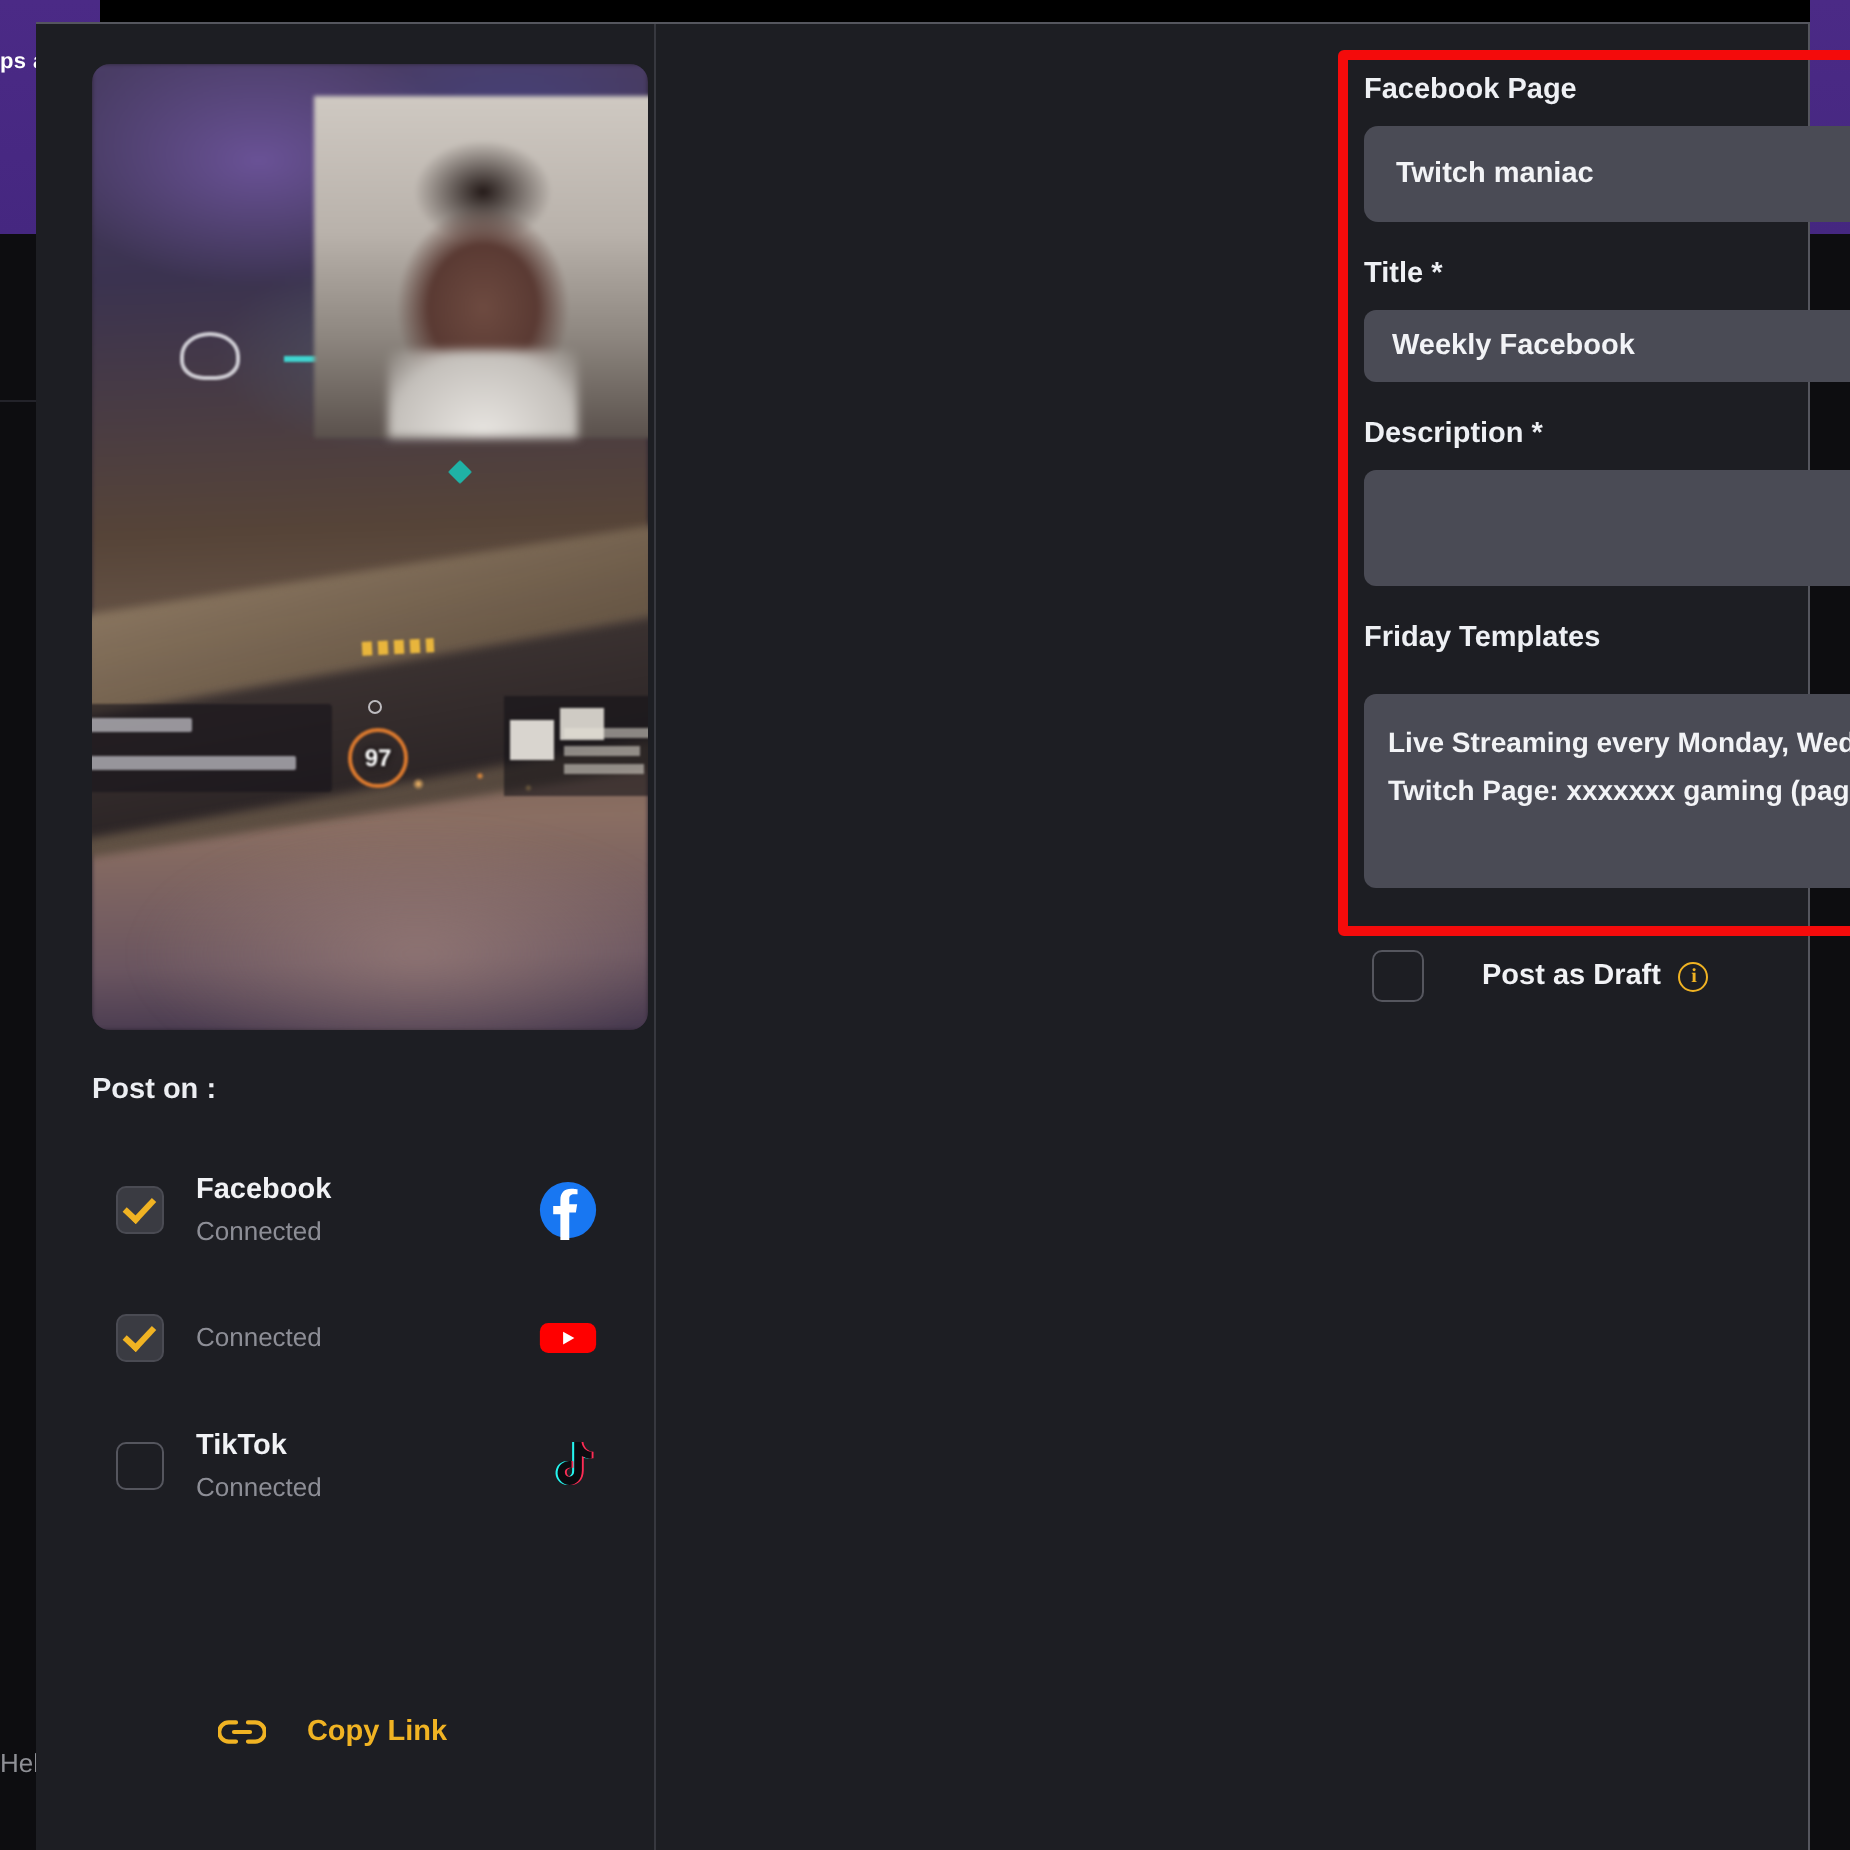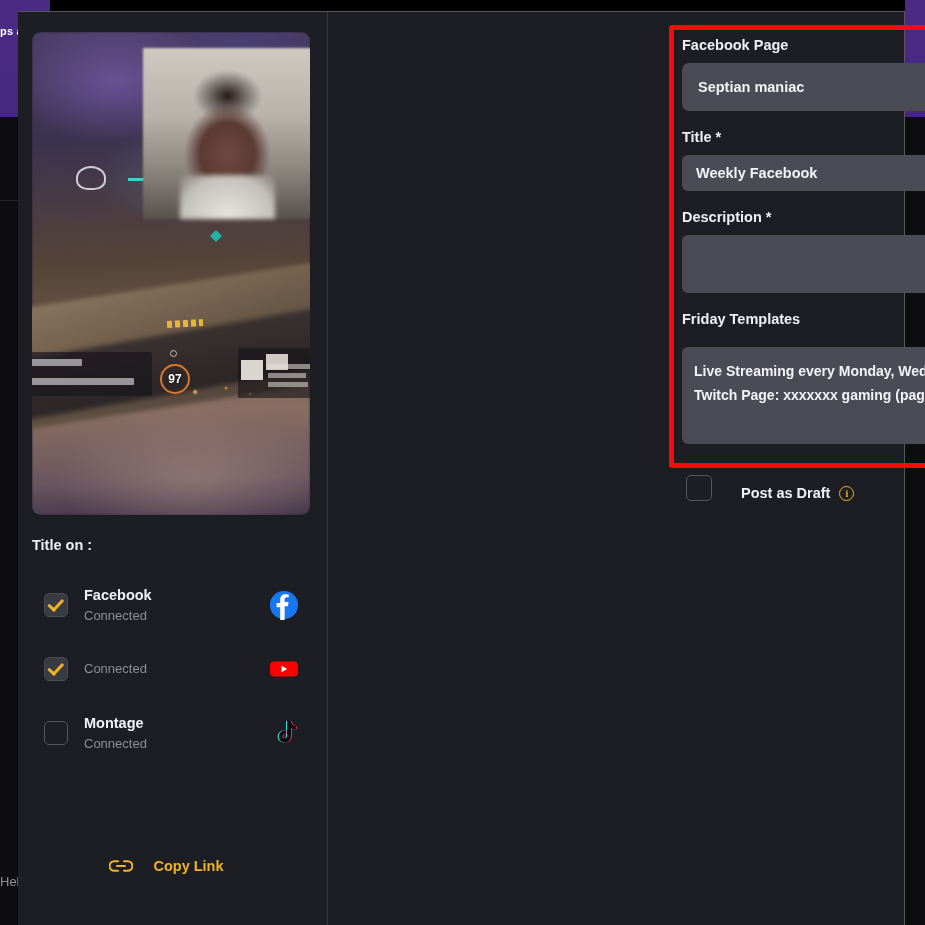--- a/index.html
+++ b/index.html
@@ -50,21 +50,21 @@
     border-top: 1px solid #55565e;
     border-right: 1px solid #55565e;
     display: flex;
   }
 
   
   .left-pane {
     width: 310px; height: 100%;
     border-right: 1px solid #37383f;
     position: relative;
-    padding: 20px 14px 0 14px;
+    padding: 20px 14px 0 28px;
   }
 
   .thumb {
     position: relative;
     width: 278px; height: 483px;
     border-radius: 9px;
     overflow: hidden;
     background: #2a2330;
   }
   .thumb .bg-blur {
@@ -269,21 +269,21 @@
     overflow: hidden;
   }
   .tpl-box .tline {
     font-size: 14px; font-weight: 700; color: #f2f3f6;
     line-height: 1.72;
     white-space: nowrap;
   }
 
   .draft-row {
     position: absolute; left: 358px; top: 463px;
-    display: flex; align-items: flex-end;
+    display: flex; align-items: center;
   }
   .draft-cb {
     width: 26px; height: 26px; border-radius: 5px;
     border: 1px solid #55565e; background: transparent;
   }
   .draft-label {
     margin-left: 29px;
     font-size: 14.5px; font-weight: 700; color: #f1f2f5;
   }
   .info-ico {
@@ -342,21 +342,21 @@
           <div class="row r3"></div>
         </div>
 
         <div class="hud-ring">97</div>
 
         <div class="facecam">
           <div class="shirt"></div>
         </div>
       </div>
 
-      <div class="share-on">Title on :</div>
+      <div class="share-on">Post on :</div>
 
       <div class="social-list">
 
         <div class="social-row">
           <div class="cb on">
             <div class="tick"></div>
           </div>
           <div class="social-meta">
             <div class="social-name">Facebook</div>
             <div class="social-status">Connected</div>
@@ -380,21 +380,21 @@
             <svg viewBox="0 0 32 32" width="30" height="30">
               <rect x="1" y="8" width="30" height="16" rx="4.5" fill="#FF0000"></rect>
               <path d="M13.4 12.6v6.8l6-3.4z" fill="#fff"></path>
             </svg>
           </div>
         </div>
 
         <div class="social-row">
           <div class="cb off"></div>
           <div class="social-meta">
-            <div class="social-name">Montage</div>
+            <div class="social-name">TikTok</div>
             <div class="social-status">Connected</div>
           </div>
           <div class="social-icon">
             <svg viewBox="0 0 32 32" width="30" height="30">
               <path d="M22.1 3.2c.5 3.2 2.4 5 5.4 5.2v3.5c-1.8.2-3.4-.2-5.2-1.3v7.8c0 6.5-5.3 9-9.4 7-3.6-1.8-4.4-6-2.7-9 .9-1.6 3.3-3.6 6.6-3v3.6c-2.3-.3-3.9 1-3.5 2.9.2 1.2 1.4 2 2.6 1.8 1.5-.2 2.3-1.3 2.3-3V3.2h3.9z" fill="#25F4EE"></path>
               <path d="M24.2 3.2c.5 3.2 2.4 5 5.4 5.2v3.5c-1.8.2-3.4-.2-5.2-1.3v7.8c0 6.5-5.3 9-9.4 7-3.6-1.8-4.4-6-2.7-9 .9-1.6 3.3-3.6 6.6-3v3.6c-2.3-.3-3.9 1-3.5 2.9.2 1.2 1.4 2 2.6 1.8 1.5-.2 2.3-1.3 2.3-3V3.2h3.9z" fill="#FE2C55"></path>
               <path d="M23.2 3.2c.5 3.2 2.4 5 5.4 5.2v3.5c-1.8.2-3.4-.2-5.2-1.3v7.8c0 6.5-5.3 9-9.4 7-3.6-1.8-4.4-6-2.7-9 .9-1.6 3.3-3.6 6.6-3v3.6c-2.3-.3-3.9 1-3.5 2.9.2 1.2 1.4 2 2.6 1.8 1.5-.2 2.3-1.3 2.3-3V3.2h3.9z" fill="#0b0b0f"></path>
             </svg>
           </div>
         </div>
@@ -411,21 +411,21 @@
     </div>
 
     <div class="right-pane">
 
       <div class="red-box"></div>
 
       <div class="form">
 
         <div class="f-label">Facebook Page</div>
         <div class="f-select">
-          <span>Septian maniac</span>
+          <span>Twitch maniac</span>
 
         </div>
 
         <div class="f-label mt-18">Title *</div>
         <div class="f-input">
           <span>Weekly Facebook</span>
         </div>
 
         <div class="f-label mt-18">Description *</div>
         <div class="f-textarea">

